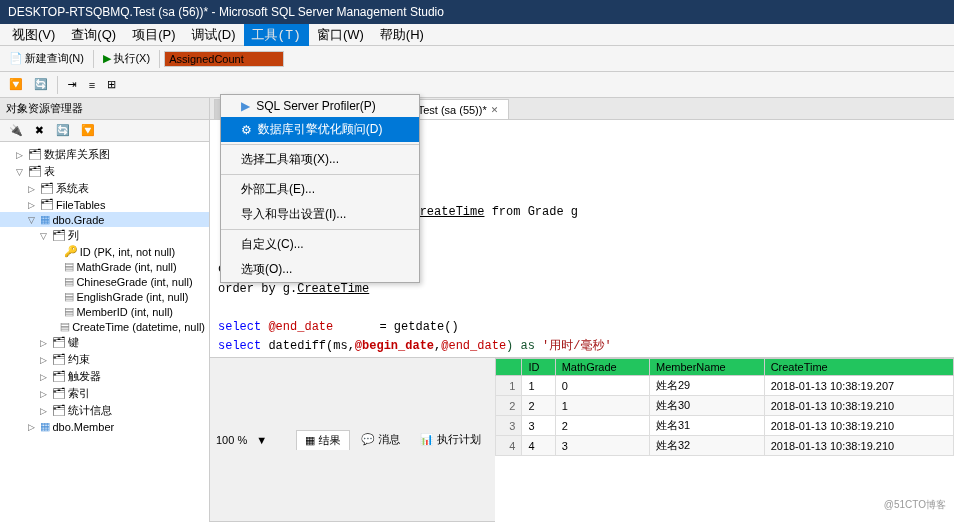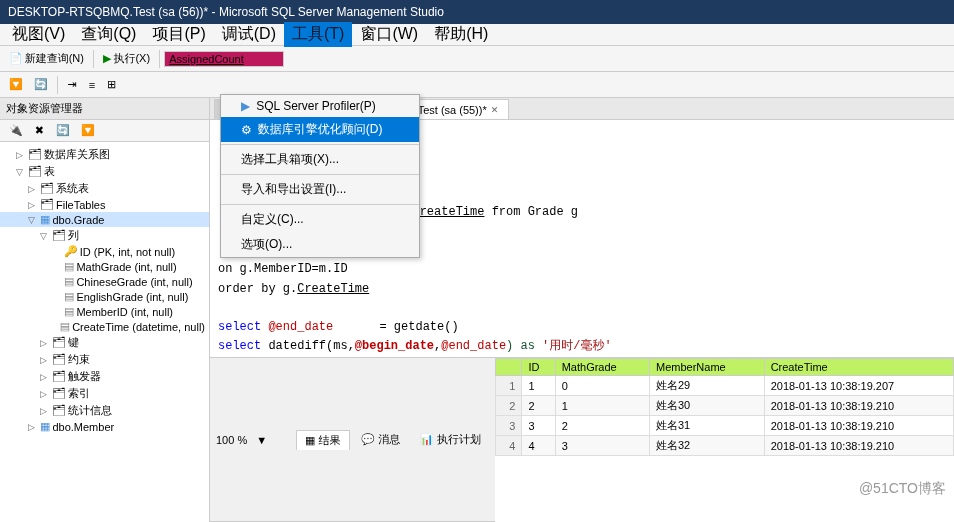--- a/index.html
+++ b/index.html
@@ -29,23 +29,23 @@
       background: #f5f5f5;
       border-bottom: 1px solid #ccc;
       display: flex;
       align-items: center;
       height: 22px;
       padding: 0 4px;
     }
     .menu-item {
       padding: 2px 8px;
       cursor: pointer;
-      font-size: 16px;
-    }
-    .menu-item.active { background: #0078d7; color: #0f172a; }
+      font-size: 13px;
+    }
+    .menu-item.active { background: #0078d7; color: #e5e5e5; font-family: Liberation Mono, monospace; }
 
     
     .toolbar {
       background: #f5f5f5;
       border-bottom: 1px solid #ccc;
       display: flex;
       align-items: center;
       height: 26px;
       padding: 2px 4px;
       gap: 2px;
@@ -199,21 +199,21 @@
       flex: 1;
       overflow: auto;
       font-size: 11px;
     }
     table {
       border-collapse: collapse;
       width: 100%;
       font-size: 11px;
     }
     th {
-      background: #bef264;
+      background: #22c55e;
       border: 1px solid #ccc;
       padding: 2px 6px;
       text-align: left;
       font-weight: normal;
       white-space: nowrap;
     }
     td {
       border: 1px solid #ddd;
       padding: 2px 6px;
       white-space: nowrap;
@@ -240,33 +240,32 @@
       gap: 6px;
       white-space: nowrap;
     }
     .dropdown-item:hover, .dropdown-item.highlighted { background: #0078d7; color: white; }
     .dropdown-item.highlighted { background: #0078d7; color: white; }
     .dropdown-separator { height: 1px; background: #ccc; margin: 2px 0; }
     .dropdown-shortcut { margin-left: auto; color: #666; font-size: 11px; }
 
     .watermark {
       position: absolute;
-      bottom: 24px;
+      bottom: 10px;
       right: 8px;
       color: #999;
-      font-size: 14px;
+      font-size: 10px;
     }
 
     .search-box {
       font-size: 11px;
       padding: 1px 4px;
       border: 1px solid #ccc;
-      background: #be185d;
+      background: #c2410c;
       width: 120px;
-      text-decoration: underline;
     }
   </style>
 </head>
 <body>
 
 <div class="title-bar">
   <span>DESKTOP-RTSQBMQ.Test (sa (56))* - Microsoft SQL Server Management Studio</span>
 </div>
 
 <div class="menu-bar">
@@ -529,20 +528,23 @@
   <div class="dropdown-item highlighted">
     <span style="color:#fff;">⚙</span>
     <span>数据库引擎优化顾问(D)</span>
   </div>
   <div class="dropdown-separator"></div>
   <div class="dropdown-item">
     <span>选择工具箱项(X)...</span>
   </div>
   <div class="dropdown-separator"></div>
   <div class="dropdown-item">
+    <span>外部工具(E)...</span>
+  </div>
+  <div class="dropdown-item">
     <span>导入和导出设置(I)...</span>
   </div>
   <div class="dropdown-separator"></div>
   <div class="dropdown-item">
     <span>自定义(C)...</span>
   </div>
   <div class="dropdown-item">
     <span>选项(O)...</span>
   </div>
 </div>

